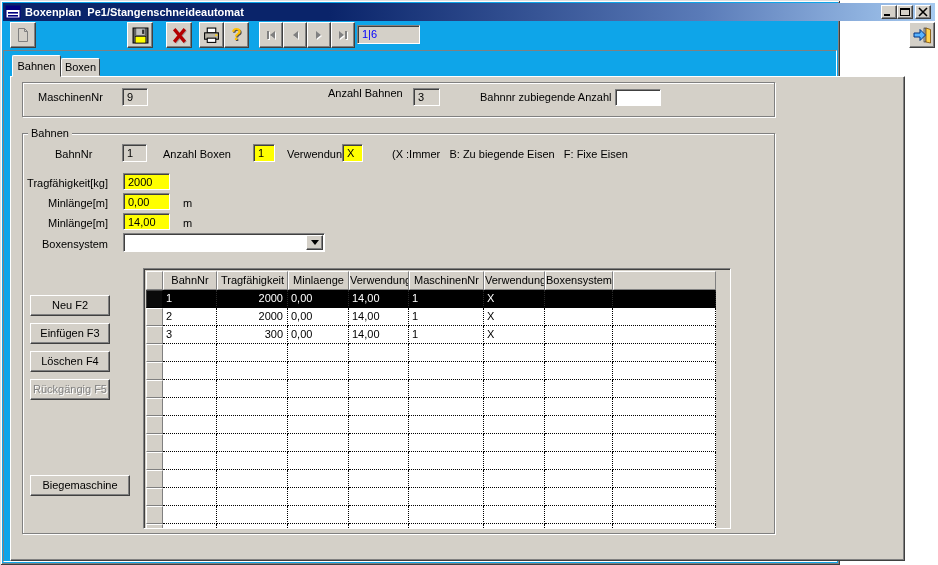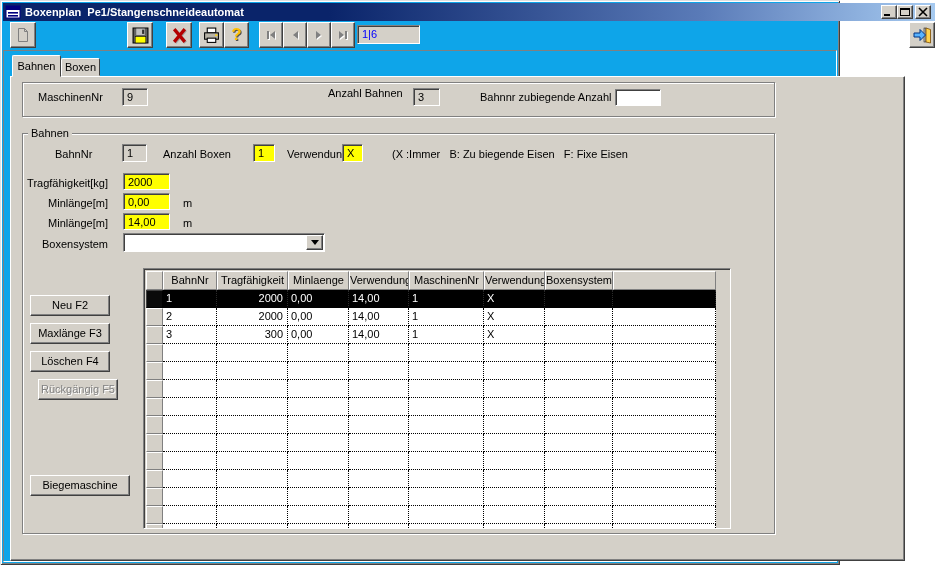--- a/index.html
+++ b/index.html
@@ -219,23 +219,23 @@
   <div class="combo sunken">
     <span style="padding-left:3px;"></span>
     <div class="combo-btn raised">
       <svg width="8" height="5" viewBox="0 0 8 5">
           <path d="M0 0h8L4 5z" fill="#000"></path>
         </svg>
     </div>
   </div>
 
   <div class="pushbtn" style="left:30px;top:295px;width:80px;height:21px;">Neu F2</div>
-  <div class="pushbtn" style="left:30px;top:323px;width:80px;height:21px;">Maxlänge F3</div>
+  <div class="pushbtn" style="left:30px;top:323px;width:80px;height:21px;">Einfügen F3</div>
   <div class="pushbtn" style="left:30px;top:351px;width:80px;height:21px;">Löschen F4</div>
-  <div class="pushbtn disabled" style="left:30px;top:379px;width:80px;height:21px;margin-left:8px;">Rückgängig F5</div>
+  <div class="pushbtn disabled" style="left:30px;top:379px;width:80px;height:21px;">Rückgängig F5</div>
   <div class="pushbtn" style="left:30px;top:475px;width:100px;height:21px;">Biegemaschine</div>
 
   <div class="gridwrap">
     <div class="grid-gutter"></div>
     <div class="grid">
         <div class="grid-row hdr">
           <div class="hcell corner"></div>
           <div class="hcell" style="width: 54px;">BahnNr</div>
           <div class="hcell" style="width: 71px;">Tragfähigkeit</div>
           <div class="hcell" style="width: 61px;">Minlaenge</div>

